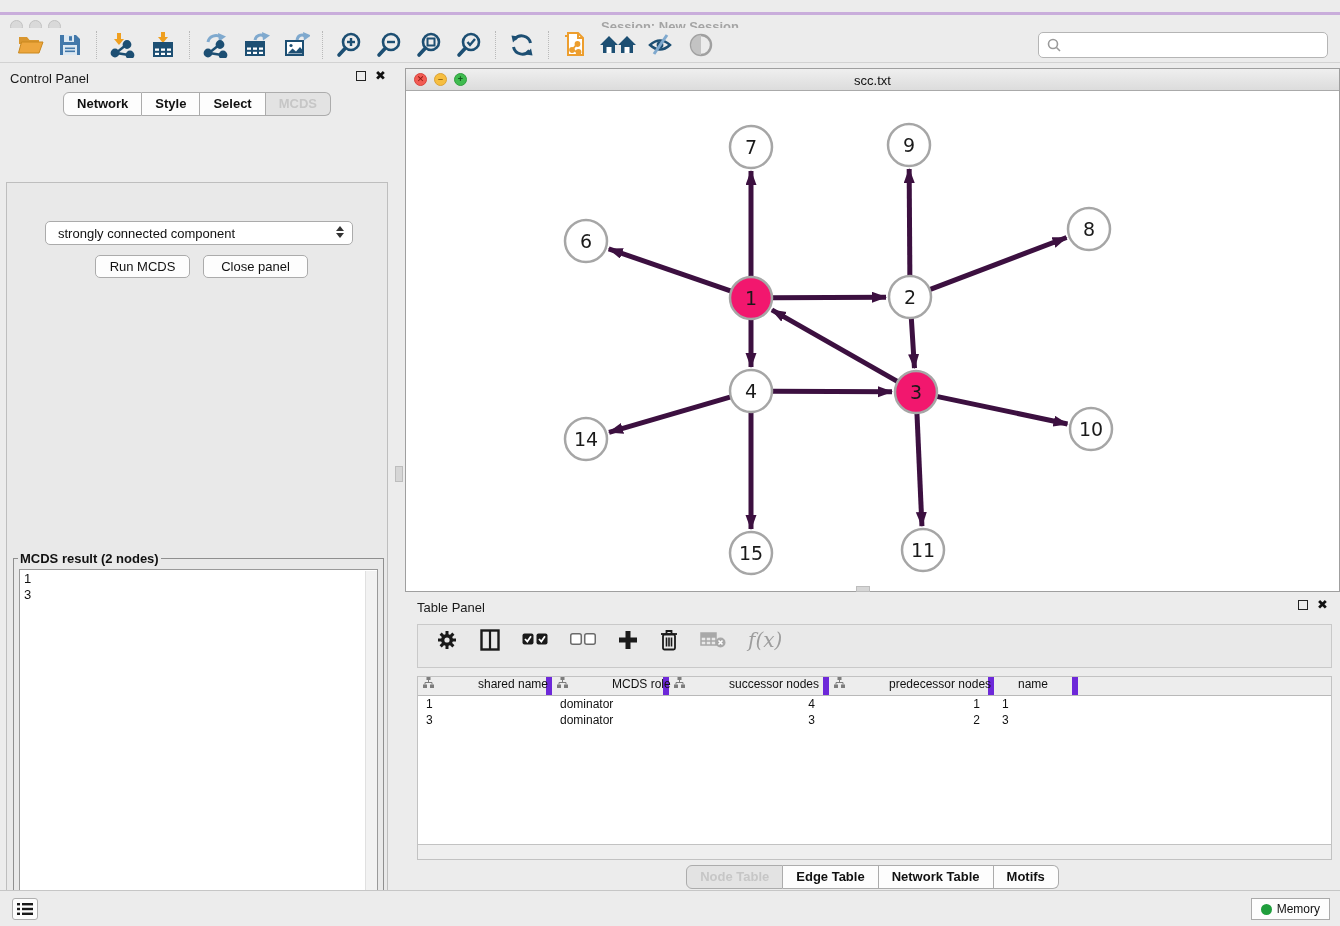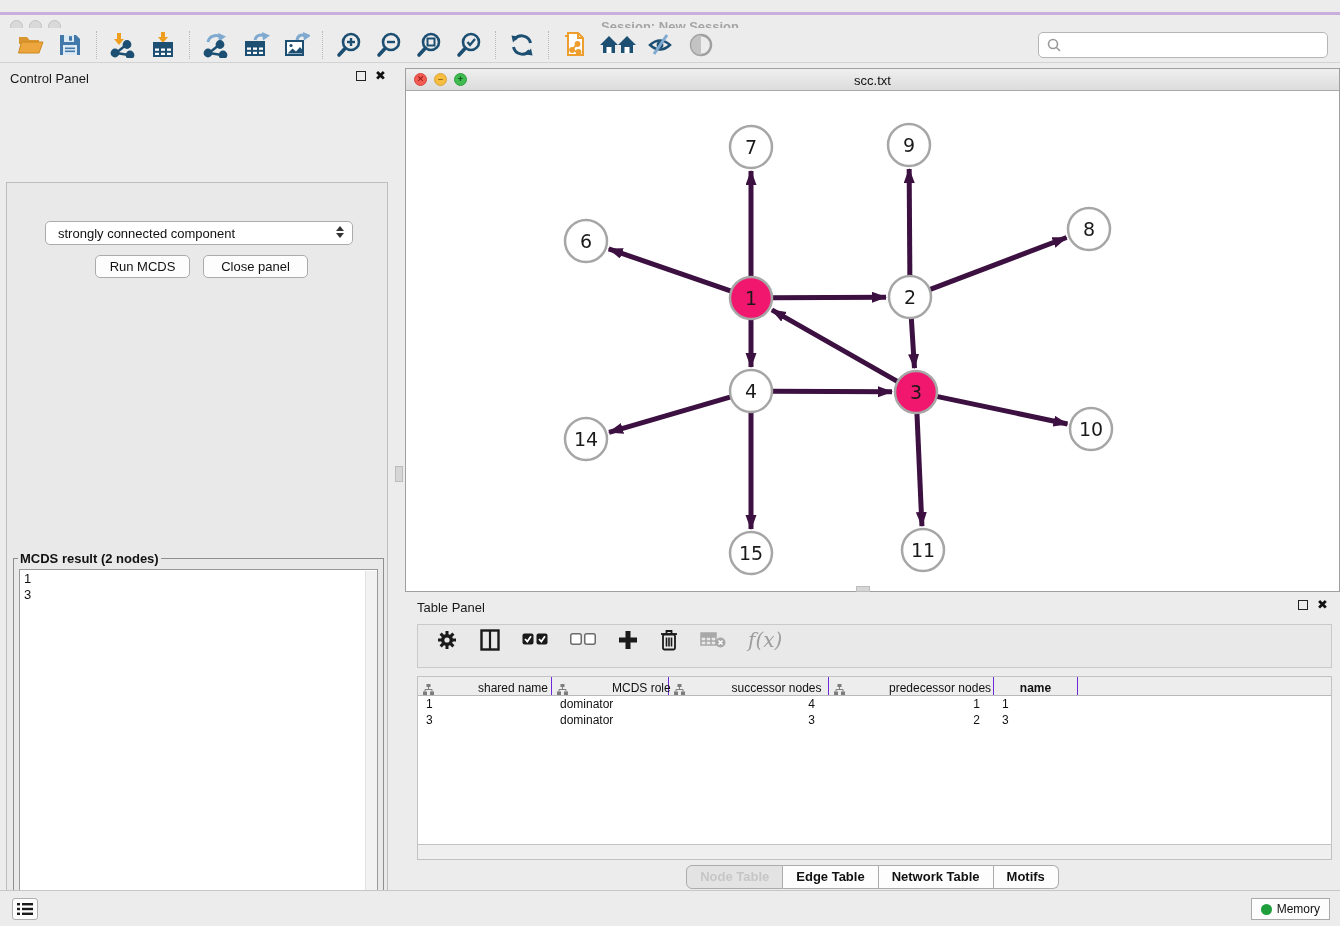--- a/index.html
+++ b/index.html
@@ -86,21 +86,21 @@
   
   #table-panel { position:absolute; left:405px; top:592px; width:935px; height:298px; background:#ececec; }
   #tp-toolbar { position:absolute; left:12px; top:32px; width:915px; height:44px; background:#e9e9e9;
     border:1px solid #c9c9c9; display:flex; gap:22px; padding-left:18px; }
   .tp-icon { display:flex; align-items:center; justify-content:center; height:30px; }
   #fx-icon { font-family:"DejaVu Serif","Liberation Serif",serif; font-style:italic; font-size:20px; color:#9d9d9d; }
 
   #data-table { position:absolute; left:12px; top:84px; width:915px; background:#fff;
     border:1px solid #c2c2c2; border-bottom:none; }
   #table-head { display:flex; height:19px; background:#ededed; border-bottom:1px solid #b9b9b9; }
-  .th-cell { display:flex; align-items:flex-end; border-right:1px solid #6d28d9; font-size:12px; color:#111;
+  .th-cell { display:flex; align-items:flex-start; border-right:6px solid #6d28d9; font-size:12px; color:#111;
     position:relative;gap:40px; }
   .th-cell .th-label { flex:1; text-align:center; padding:0 4px; white-space:nowrap; }
   .th-tree { margin-left:5px; flex:0 0 auto; }
   #table-body { background:#fff; }
   .tr { display:flex; height:16px; }
   .td { font-size:12px; color:#111; line-height:16px; white-space:nowrap; overflow:hidden; }
   #table-white { position:absolute; left:12px; top:84px; width:915px; height:169px; background:#fff;
     border:1px solid #c2c2c2; z-index:0; }
   #table-hsb { position:absolute; left:12px; top:253px; width:915px; height:15px; background:#efefef;
     border:1px solid #c2c2c2; border-top:none; }
@@ -298,20 +298,26 @@
 </div>
 
 <div id="control-panel">
   <div class="panel-header">
     <span class="ph-title">Control Panel</span>
     <span class="ph-icons">
       <span class="float-icon"></span>
       <span class="close-icon">✖</span>
     </span>
   </div>
+  <div class="tabbar" id="cp-tabs">
+      <div class="tab">Network</div>
+      <div class="tab">Style</div>
+      <div class="tab">Select</div>
+      <div class="tab active">MCDS</div>
+    </div>
   <div id="cp-body">
     <div id="opt-select">
       <span>strongly connected component</span>
       <span class="stepper">
         <i class="step-up"></i>
           <i class="step-down"></i>
       </span>
     </div>
     <button class="cp-btn" id="run-btn">Run MCDS</button>
     <button class="cp-btn" id="closepanel-btn">Close panel</button>
@@ -507,21 +513,21 @@
           <svg class="th-tree" width="11" height="11" viewBox="0 0 11 11">
             <g fill="#7d7d7d">
               <rect x="3.5" y="0" width="4" height="3"></rect>
               <rect x="0" y="7.5" width="4" height="3.5"></rect>
               <rect x="7" y="7.5" width="4" height="3.5"></rect>
             </g>
             <path d="M5.5 3 v2.5 M2 7.5 v-2 h7 v2" stroke="#7d7d7d" stroke-width="1" fill="none"></path>
           </svg>
           <span class="th-label">predecessor nodes</span>
         </div>
-        <div class="th-cell" style="width: 84px; font-weight: bold;">
+        <div class="th-cell" style="width: 84px;">
           <span class="th-label">name</span>
         </div>
       </div>
     <div id="table-body">
         <div class="tr">
           <div class="td" style="width: 134px; text-align: left; padding: 0px 0px 0px 8px;">1</div>
           <div class="td" style="width: 117px; text-align: left; padding: 0px 0px 0px 8px;">dominator</div>
           <div class="td" style="width: 160px; text-align: right; padding: 0px 14px 0px 0px;">4</div>
           <div class="td" style="width: 165px; text-align: right; padding: 0px 14px 0px 0px;">1</div>
           <div class="td" style="width: 84px; text-align: left; padding: 0px 0px 0px 8px;">1</div>

